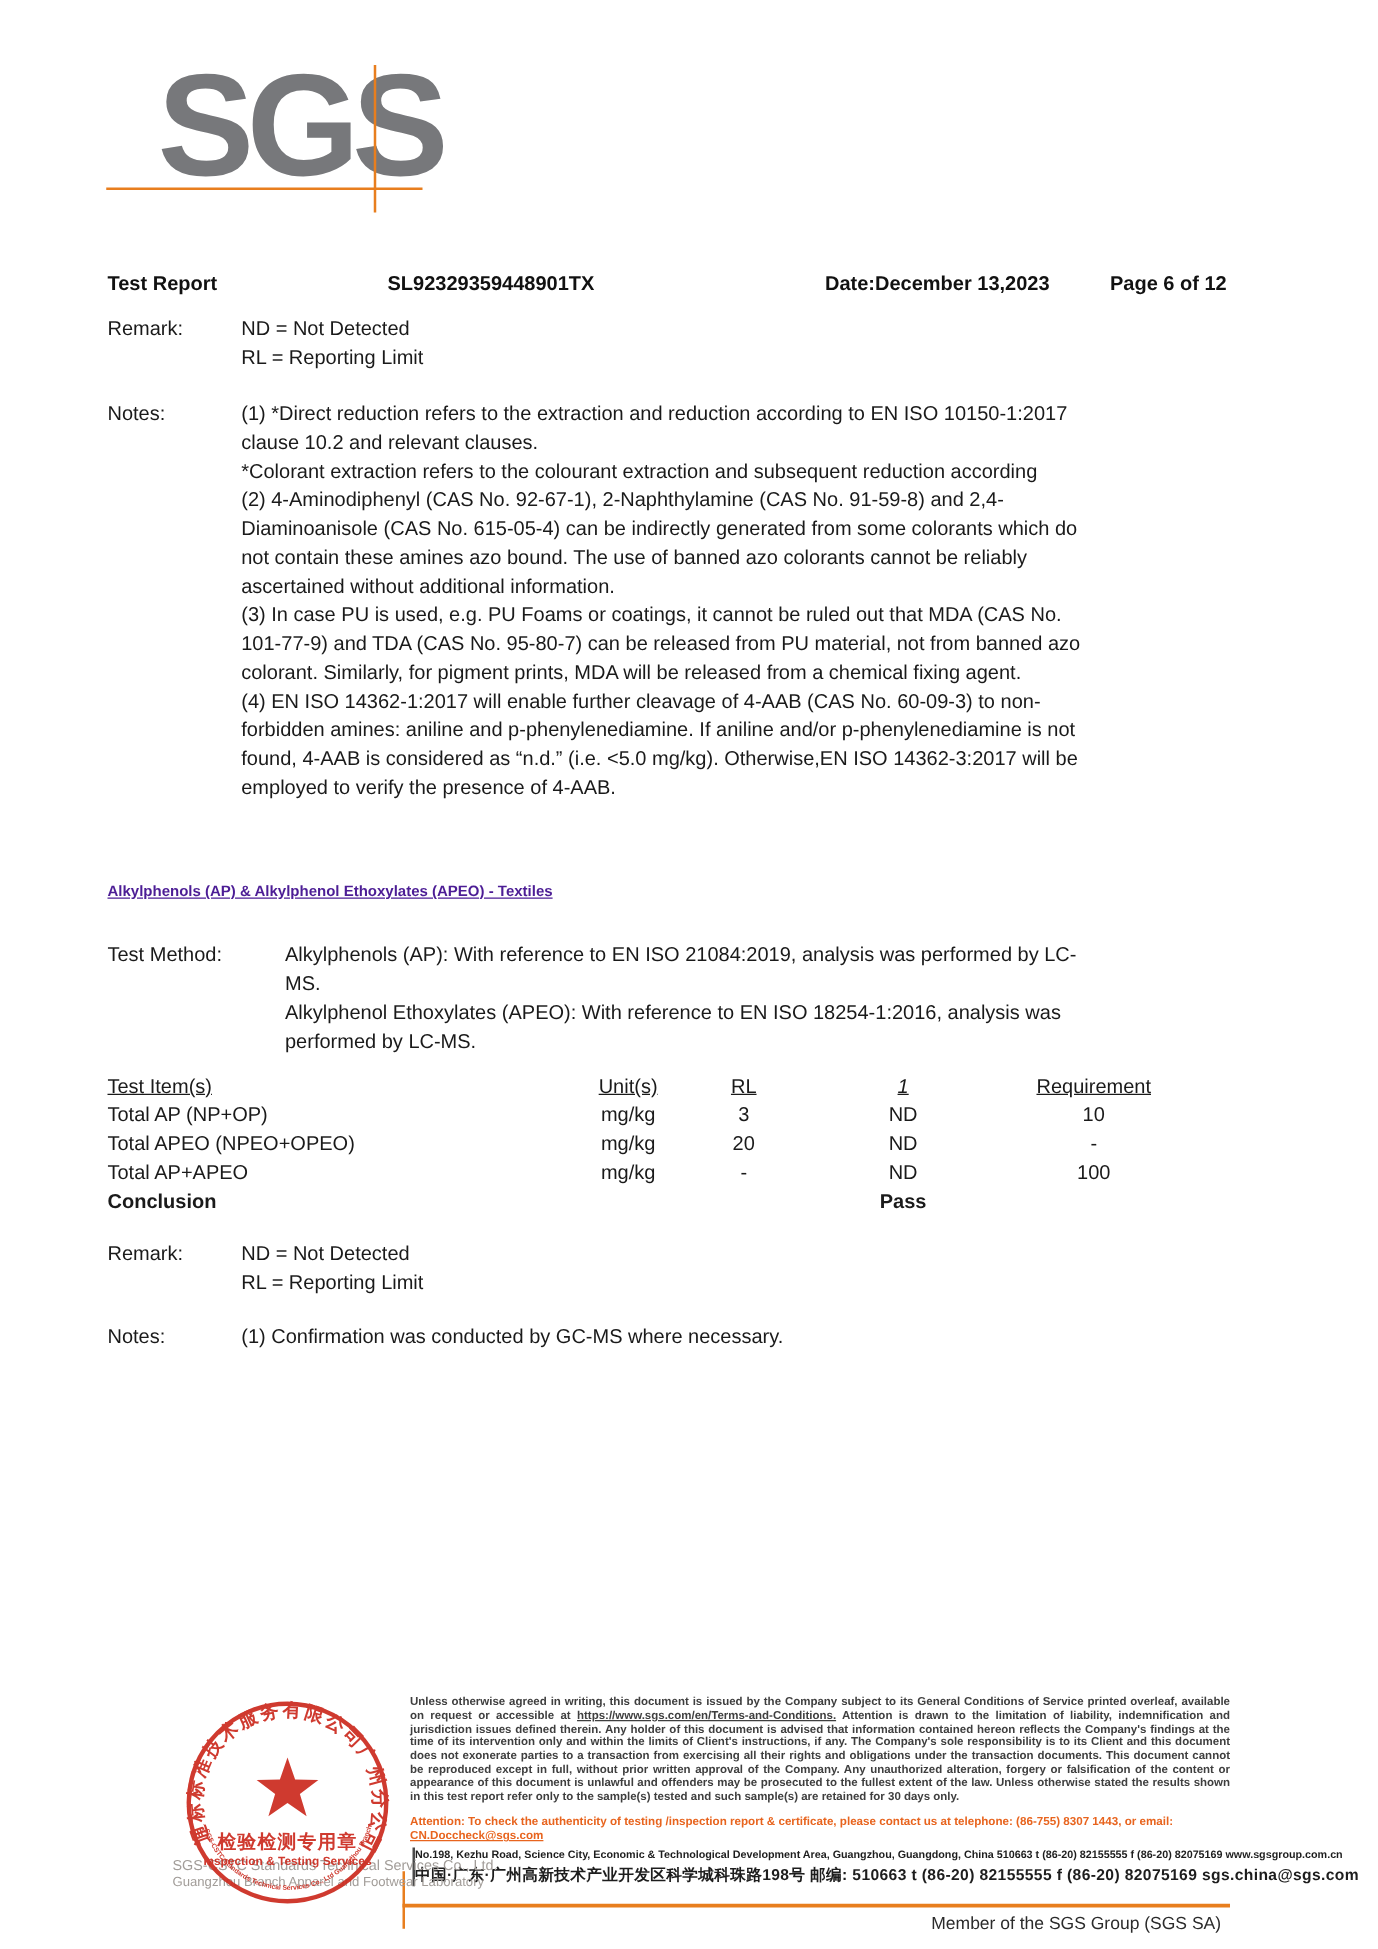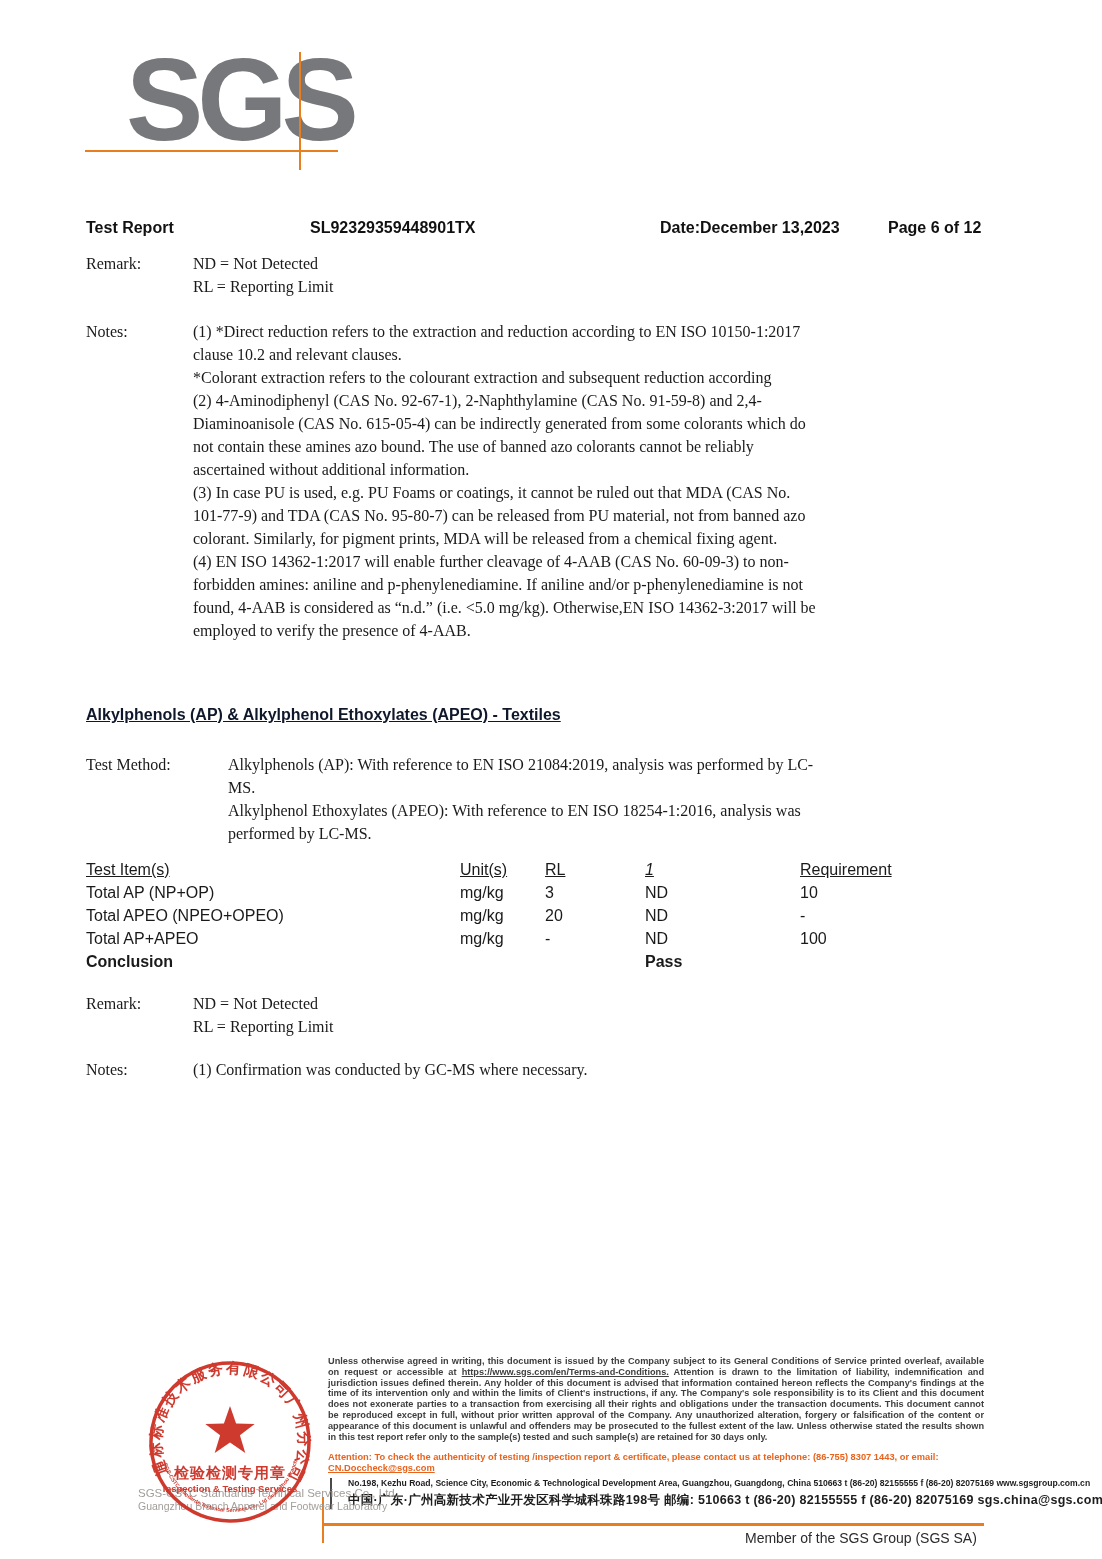--- a/index.html
+++ b/index.html
@@ -13,45 +13,45 @@
   .logo-text{position:absolute;left:126px;top:50px;font-size:116px;font-weight:bold;
              color:#77787B;letter-spacing:-6px;line-height:100px;}
   .logo-hline{position:absolute;left:85px;top:150px;width:253px;height:2px;background:#E87E1E;}
   .logo-vline{position:absolute;left:299px;top:52px;width:2px;height:118px;background:#E87E1E;}
 
   
   .hdr{position:absolute;top:192px;font-size:16px;font-weight:bold;color:#111;margin-top:27px;}
 
   
   .kv{position:absolute;left:86px;width:872px;display:grid;grid-template-columns:107px 1fr;
-      font-size:16px;line-height:23px;font-family:Liberation Serif, serif;}
+      font-size:16px;line-height:23px;}
   .kv.wide{grid-template-columns:142px 1fr;}
   .kv .lines div{white-space:nowrap;}
 
-  .sec-title{position:absolute;left:86px;top:706px;font-size:16px;font-weight:bold;
-             text-decoration:underline;color:#0f172a;}
+  .sec-title{position:absolute;left:86px;top:706px;font-size:12px;font-weight:bold;
+             text-decoration:underline;color:#4c1d95;}
 
   
   .ttable{position:absolute;left:86px;top:858px;width:864px;font-size:16px;line-height:23px;}
   .trow{display:grid;grid-template-columns:374px 85px 100px 155px 150px;}
   .trow > div{white-space:nowrap;}
-  .trow > div:nth-child(n+2){text-align:left;}
+  .trow > div:nth-child(n+2){text-align:center;}
 
   
   .stamp{position:absolute;left:130px;top:1350px;width:200px;height:190px;z-index:2;opacity:.92;}
   .company-lines{position:absolute;left:138px;top:1487px;z-index:1;color:#a29d99;line-height:13px;}
   .company-lines .l1{font-size:11.5px;}
   .company-lines .l2{font-size:10.5px;}
 
   .legal{position:absolute;left:328px;top:1356px;width:656px;font-size:9.2px;line-height:10.8px;
          text-align:justify;color:#3f3f3f;font-weight:bold;}
   .attention{position:absolute;left:328px;top:1452px;width:656px;font-size:9.3px;line-height:11px;
              color:#E8641E;font-weight:bold;}
   .address{position:absolute;left:330px;top:1478px;width:648px;border-left:2px solid #4a4a4a;
-           padding-left:16px;color:#1d1d1d;}
+           padding-left:0;color:#1d1d1d;}
   .address .en{font-size:8.6px;font-weight:bold;white-space:nowrap;}
   .address .cn{font-size:12.5px;font-weight:bold;margin-top:4px;letter-spacing:.3px;white-space:nowrap;}
   .foot-hline{position:absolute;left:322px;top:1523px;width:662px;height:3px;background:#E87E1E;}
   .foot-vline{position:absolute;left:322px;top:1497px;width:2px;height:46px;background:#E87E1E;}
   .member{position:absolute;left:745px;top:1530px;font-size:14px;color:#2b2b2b;}
 </style>
 </head>
 <body>
 
 <div class="page">

